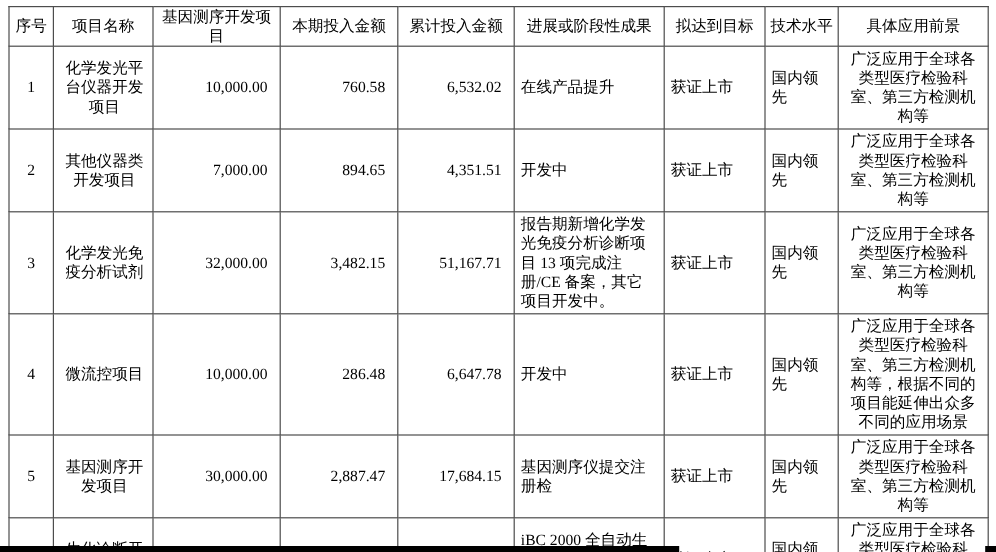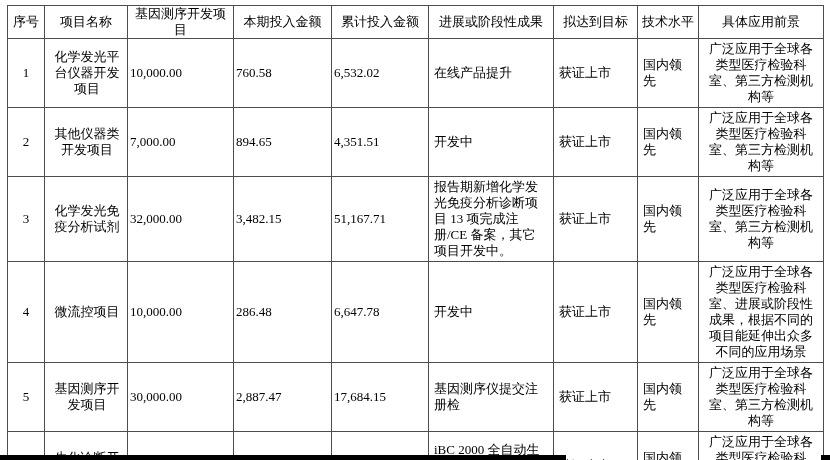--- a/index.html
+++ b/index.html
@@ -33,21 +33,21 @@
   .report thead tr { height: 23px; }
   .report th { text-align: center; padding: 0 2px; }
   tr.r1 { height: 60px; }
   tr.r2 { height: 58px; }
   tr.r3 { height: 81px; }
   tr.r4 { height: 96px; }
   tr.r5 { height: 64px; }
   tr.r6 { height: 64px; }
   td.no   { text-align: center; }
   td.name { text-align: center; padding: 2px 4px 2px 6px; }
-  td.num  { text-align: left; padding: 2px 10px 2px 2px; }
+  td.num  { text-align: right; padding: 2px 10px 2px 2px; }
   td.txt  { text-align: left; padding: 2px 5px; }
   td.pros { text-align: center; padding: 2px 6px; }
   
   .watermark {
     position: absolute;
     left: 583px;
     top: 412px;
     display: flex;
     align-items: center;
     pointer-events: none;
@@ -140,21 +140,21 @@
       </tr>
       <tr class="r4">
         <td class="no">4</td>
         <td class="name">微流控项目</td>
         <td class="num">10,000.00</td>
         <td class="num">286.48</td>
         <td class="num">6,647.78</td>
         <td class="txt">开发中</td>
         <td class="txt">获证上市</td>
         <td class="txt">国内领先</td>
-        <td class="pros">广泛应用于全球各类型医疗检验科室、进展或阶段性成果，根据不同的项目能延伸出众多不同的应用场景</td>
+        <td class="pros">广泛应用于全球各类型医疗检验科室、第三方检测机构等，根据不同的项目能延伸出众多不同的应用场景</td>
       </tr>
       <tr class="r5">
         <td class="no">5</td>
         <td class="name">基因测序开发项目</td>
         <td class="num">30,000.00</td>
         <td class="num">2,887.47</td>
         <td class="num">17,684.15</td>
         <td class="txt">基因测序仪提交注册检</td>
         <td class="txt">获证上市</td>
         <td class="txt">国内领先</td>

